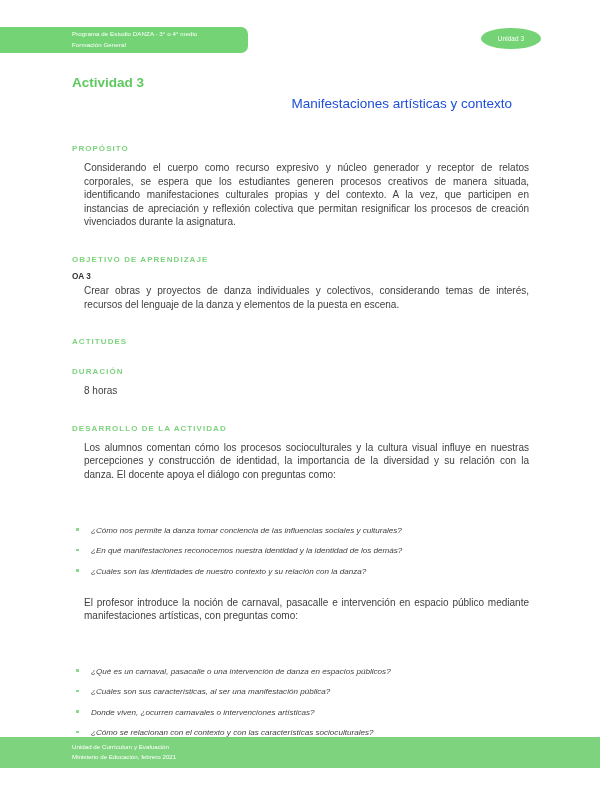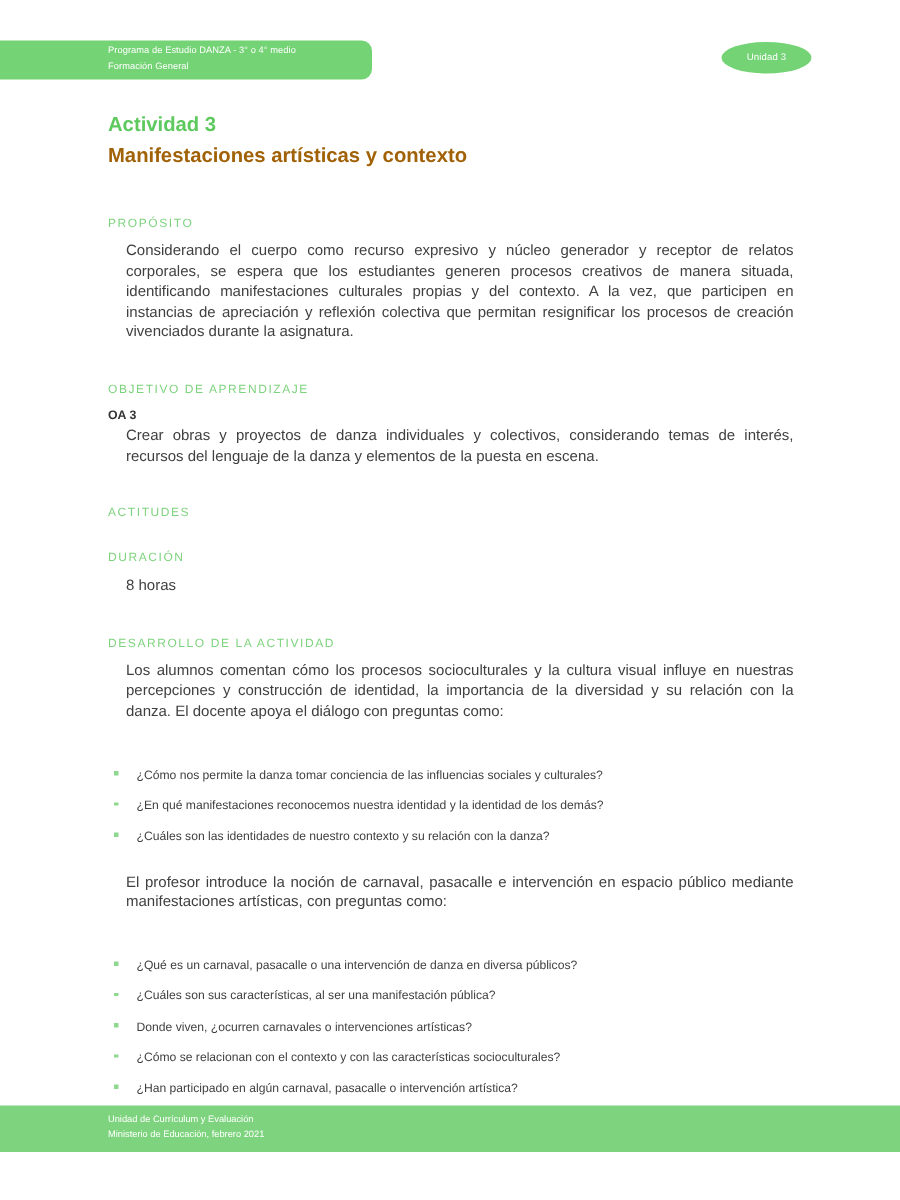--- a/index.html
+++ b/index.html
@@ -73,37 +73,38 @@
   }
   .activity-title {
     font-size: 13.5px;
     font-weight: bold;
     color: #5ec95f;
     line-height: 18px;
     margin: 0;
   }
   .activity-subtitle {
     font-size: 13.5px;
-    font-weight: bold;
-    color: #a16207;
+    font-weight: normal;
+    color: #1d4ed8;
     line-height: 20px;
     margin: 2px 0 0 0;
+    text-align: right;
   }
 
   
   .content {
     position: absolute;
     left: 72px;
     top: 144px;
     width: 457px;
   }
 
   .section-label {
     font-size: 8px;
-    font-weight: normal;
+    font-weight: bold;
     color: #7ed37e;
     letter-spacing: 1.05px;
     margin: 0 0 8px 0;
     text-transform: uppercase;
   }
 
   p.body {
     font-size: 10px;
     line-height: 13.6px;
     color: #3f3f3f;
@@ -117,22 +118,23 @@
     color: #333333;
     margin: 0 0 3px 0;
   }
 
   .gap-sm { height: 13px; }
   .gap-lg { height: 18px; }
 
   
   ul.qlist {
     list-style: none;
-    margin: 2px 0 0 0;
+    margin: 16px 0 0 0;
     padding: 0;
+    font-style: italic;
   }
   ul.qlist li {
     position: relative;
     padding-left: 19px;
     font-size: 8.1px;
     line-height: 13px;
     color: #3f3f3f;
     margin-bottom: 7.5px;
   }
   ul.qlist li:last-child { margin-bottom: 0; }
@@ -237,21 +239,21 @@
 
     <div class="gap-lg"></div>
 
     <p class="body">El profesor introduce la noción de carnaval, pasacalle e intervención en espacio público mediante manifestaciones artísticas, con preguntas como:</p>
 
     <div class="gap-sm"></div>
 
     <ul class="qlist">
       <li>
         <span class="bullet-sq"></span>
-        <span>¿Qué es un carnaval, pasacalle o una intervención de danza en diversa públicos?</span>
+        <span>¿Qué es un carnaval, pasacalle o una intervención de danza en espacios públicos?</span>
       </li>
       <li>
         <span class="bullet-sq"></span>
         <span>¿Cuáles son sus características, al ser una manifestación pública?</span>
       </li>
       <li>
         <span class="bullet-sq"></span>
         <span>Donde viven, ¿ocurren carnavales o intervenciones artísticas?</span>
       </li>
       <li>

